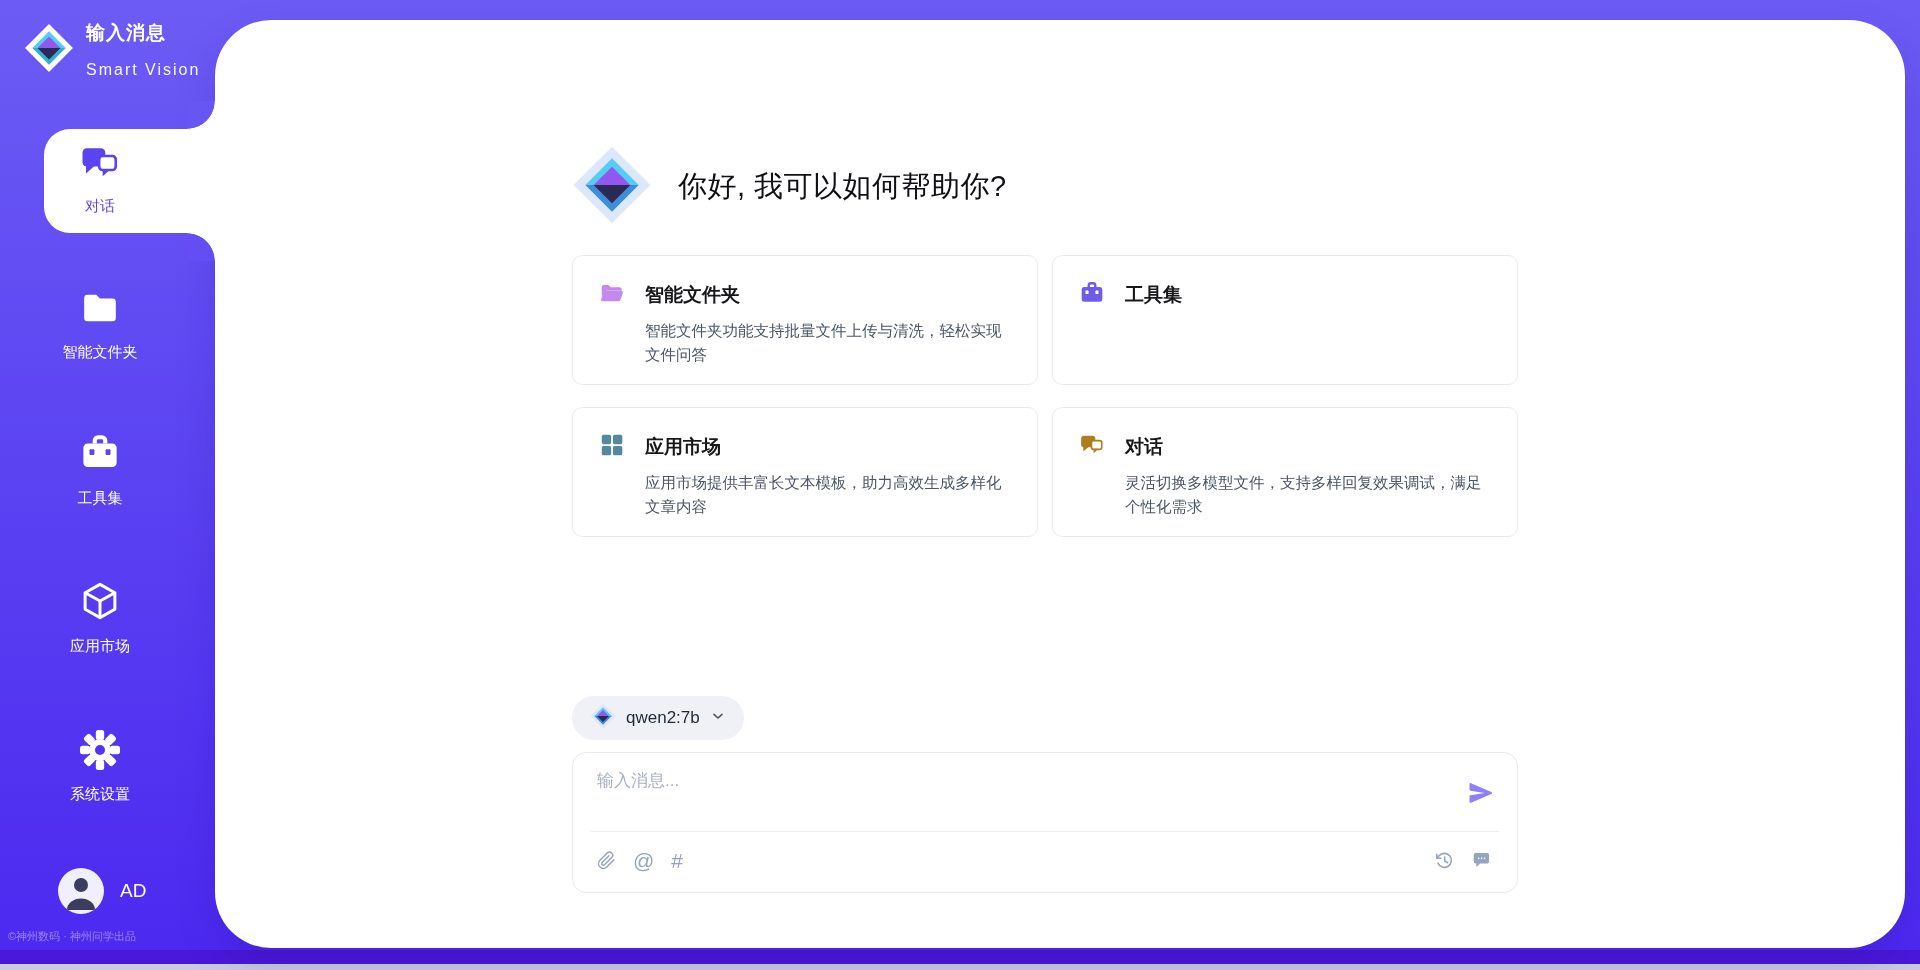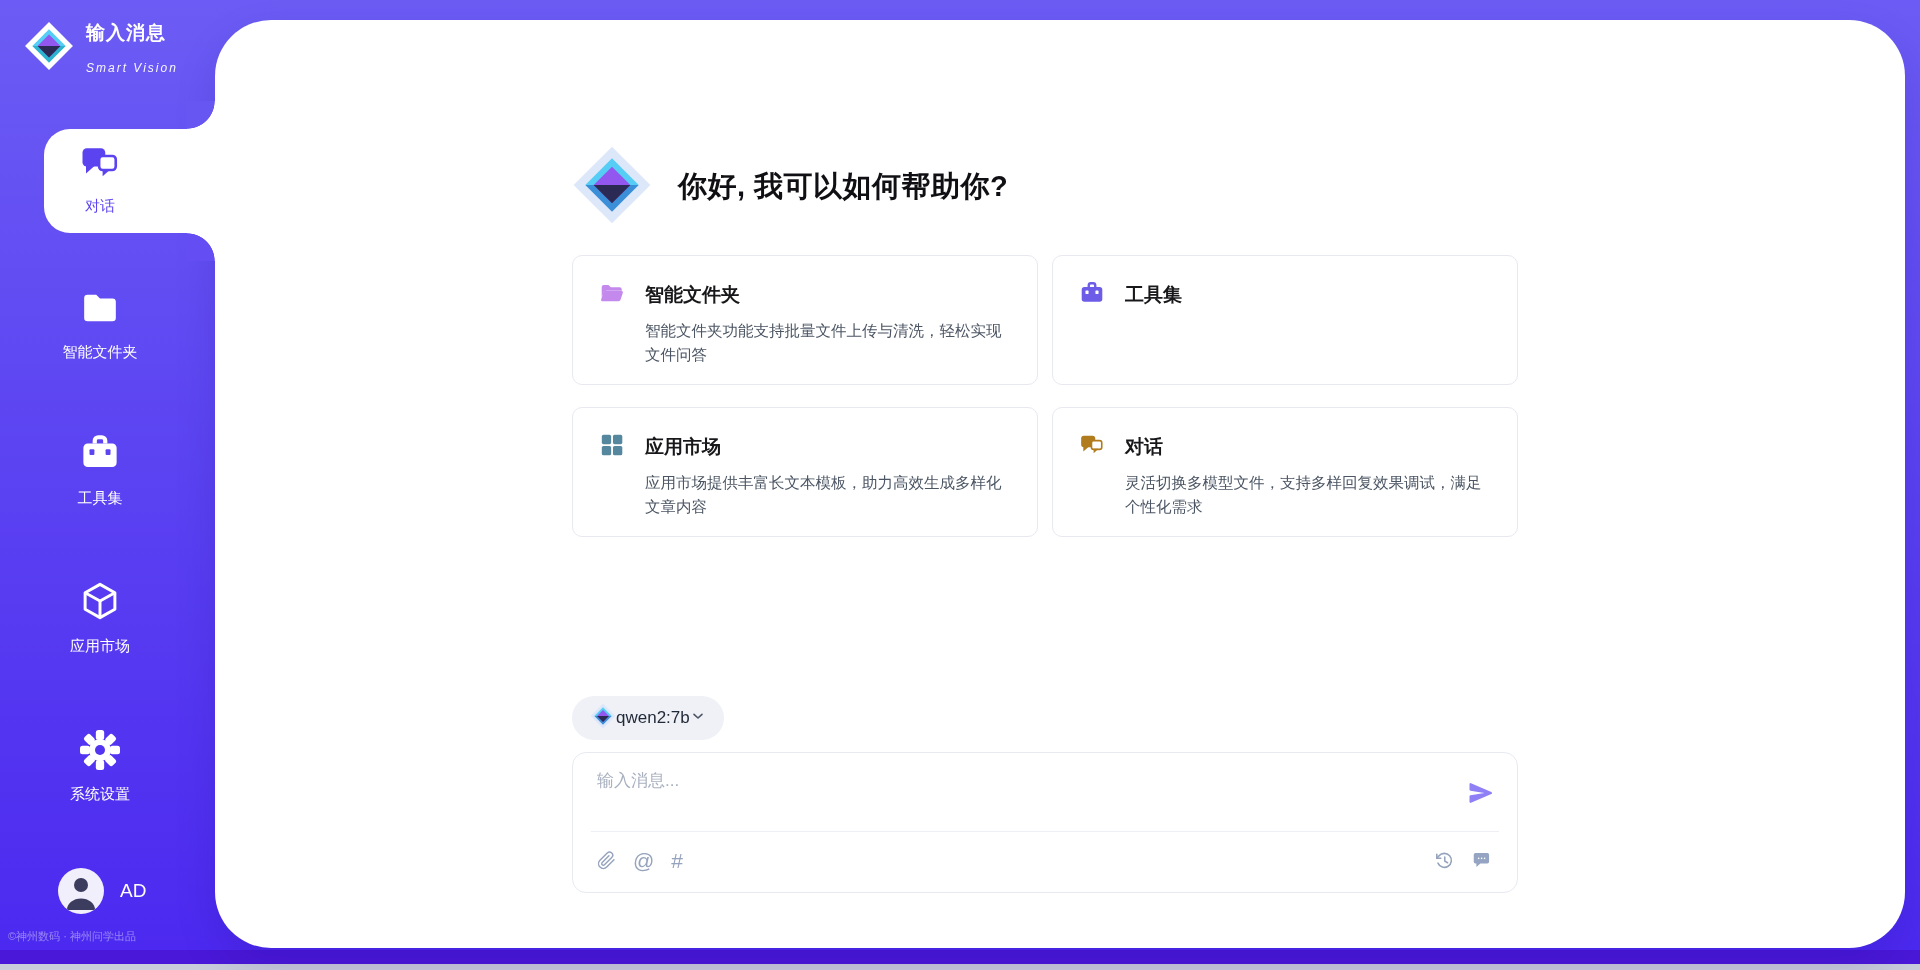--- a/index.html
+++ b/index.html
@@ -13,21 +13,21 @@
   .strip-light { position:absolute; left:0; top:964px; width:1920px; height:6px;  background:#c9ccdb; }
 
   
   .main-panel { position:absolute; left:215px; top:20px; width:1690px; height:928px;
                 background:#fff; border-radius:56px; box-shadow:0 18px 40px rgba(30,10,120,.15); }
 
   
   .sidebar { position:absolute; left:0; top:0; width:215px; height:950px; color:#fff; }
   .logo-row { position:absolute; left:24px; top:20px; display:flex; align-items:center; gap:12px; }
   .logo-text .name { font-size:19px; font-weight:bold; letter-spacing:1px; }
-  .logo-text .sub  { font-size:12px; letter-spacing:2px; margin-top:15px; opacity:.95;font-style:italic; }
+  .logo-text .sub  { font-size:16px; letter-spacing:2px; margin-top:15px; opacity:.95; }
 
   .tab-active { position:absolute; left:44px; top:129px; width:172px; height:104px;
                 background:#fff; border-radius:26px 0 0 26px; }
   .tab-inner  { position:absolute; left:0; top:13px; width:112px; display:flex;
                 flex-direction:column; align-items:center; gap:9px; }
   .tab-inner .label { color:#5b43f0; font-size:15px; }
   .fillet-top { position:absolute; left:187px; top:101px; width:28px; height:28px;
                 background:radial-gradient(circle 28px at 0 0,#6856f3 27.4px,#fff 28px); }
   .fillet-bottom { position:absolute; left:187px; top:233px; width:28px; height:28px;
                 background:radial-gradient(circle 28px at 0 100%,#644ef3 27.4px,#fff 28px); }
@@ -40,32 +40,32 @@
   .nav-market  { top:580px; }
   .nav-settings{ top:730px; }
 
   .user-row { position:absolute; left:58px; top:868px; display:flex; align-items:center; gap:16px;text-align:center; }
   .avatar { width:46px; height:46px; border-radius:50%; background:#f2effc; overflow:hidden; }
   .user-name { font-size:19px; color:#fff; }
   .sidebar-footer { position:absolute; left:8px; top:929px; font-size:11px; color:rgba(255,255,255,.42); white-space:nowrap; }
 
   
   .greeting { position:absolute; left:572px; top:145px; display:flex; align-items:center; gap:26px; }
-  .greeting h1 { font-size:29px; font-weight:bold; color:#101014; letter-spacing:.5px; }
+  .greeting h1 { font-size:29px; font-weight:normal; color:#101014; letter-spacing:.5px; }
 
   .cards { position:absolute; left:572px; top:255px; width:946px; display:grid;
            grid-template-columns:1fr 1fr; column-gap:14px; row-gap:22px; }
   .card { height:130px; background:#fff; border:1px solid #e8e9f0; border-radius:10px;
           padding:24px 26px; cursor:pointer; }
   .card-head { display:flex; align-items:center; gap:20px; }
   .card-title { font-size:19px; font-weight:bold; color:#18181b; }
   .card-desc  { margin:9px 0 0 46px; font-size:15.5px; line-height:1.55; color:#4b5563; }
 
   .model-pill { position:absolute; left:572px; top:696px; height:44px; display:inline-flex;
-                align-items:center; padding:0 18px; background:#f0f1f6;
+                align-items:center; gap:10px; padding:0 18px; background:#f0f1f6;
                 border-radius:22px; cursor:pointer; }
   .model-pill .value { font-size:17px; color:#1f2937; }
 
   .composer { position:absolute; left:572px; top:752px; width:946px; height:141px;
               background:#fff; border:1px solid #e8eaf2; border-radius:14px; }
   .composer textarea { position:absolute; left:24px; top:16px; width:820px; height:56px;
               border:none; outline:none; resize:none; background:transparent;
               font-family:inherit; font-size:17px; color:#374151; }
   .composer textarea::placeholder { color:#a8b0bf; }
   .send-btn { position:absolute; right:22px; top:26px; width:28px; height:28px; cursor:pointer; }

